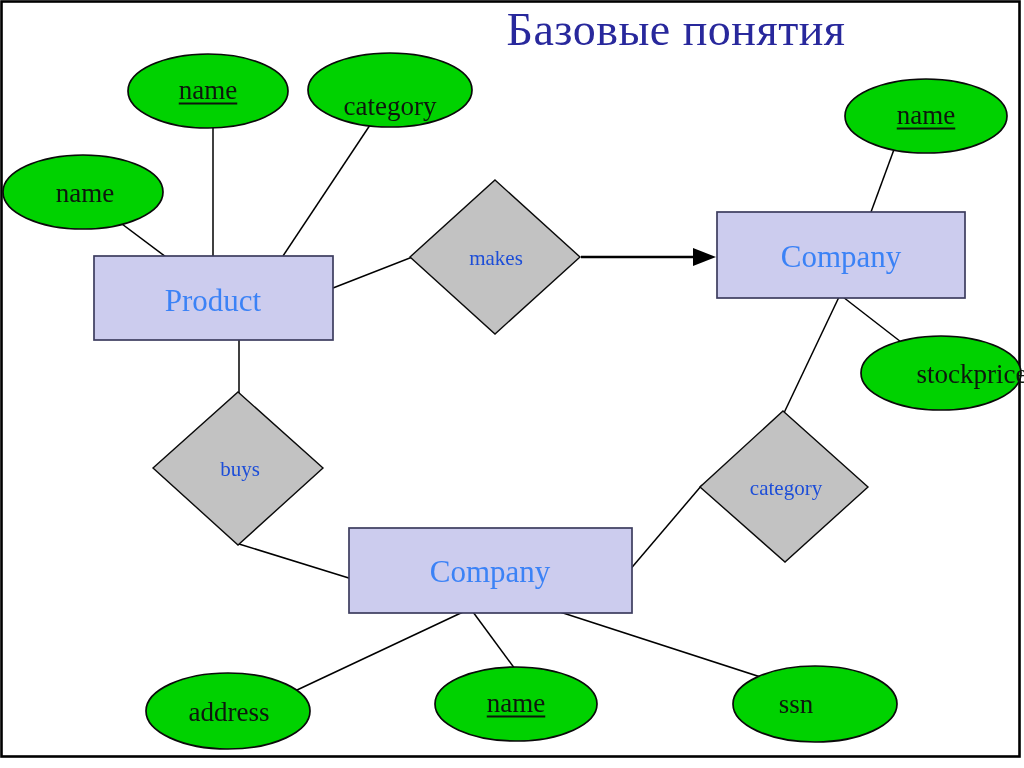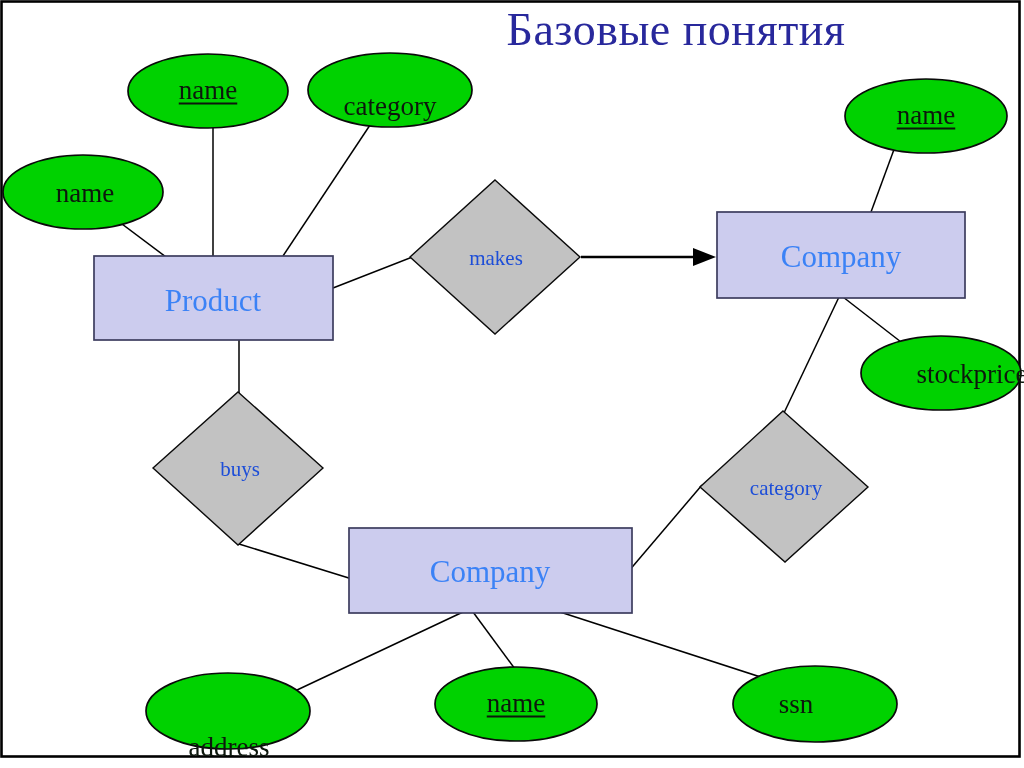--- a/index.html
+++ b/index.html
@@ -110,17 +110,17 @@
 
   <div class="label relationship-label" style="left:496px; top:258px;">makes</div>
   <div class="label relationship-label" style="left:240px; top:469px;">buys</div>
   <div class="label relationship-label" style="left:786px; top:488px;">category</div>
 
   <div class="label attribute-label key-attr" style="left:208px; top:90px;">name</div>
   <div class="label attribute-label" style="left:390px; top:106px;">category</div>
   <div class="label attribute-label" style="left:85px; top:193px;">name</div>
   <div class="label attribute-label key-attr" style="left:926px; top:115px;">name</div>
   <div class="label attribute-label" style="left:941px; top:374px;margin-left:31px;">stockprice</div>
-  <div class="label attribute-label" style="left:229px; top:712px;margin-top:35px;">address</div>
+  <div class="label attribute-label" style="left:229px; top:712px;">address</div>
   <div class="label attribute-label key-attr" style="left:516px; top:703px;">name</div>
   <div class="label attribute-label" style="left:796px; top:704px;font-family:Liberation Serif, serif;">ssn</div>
 
 </div>
 
 </body></html>

